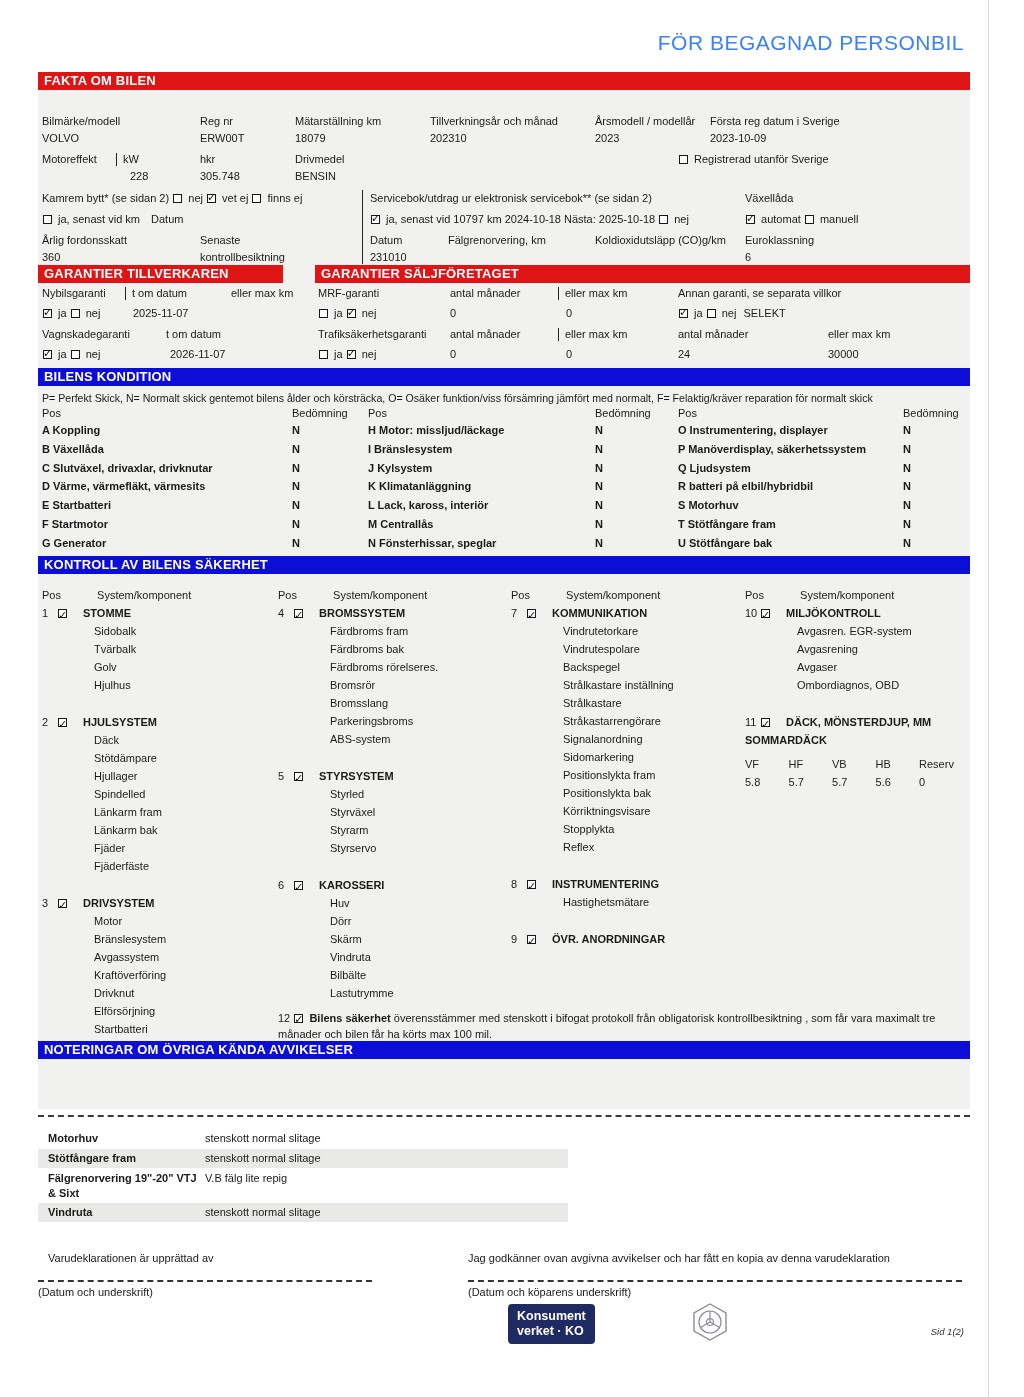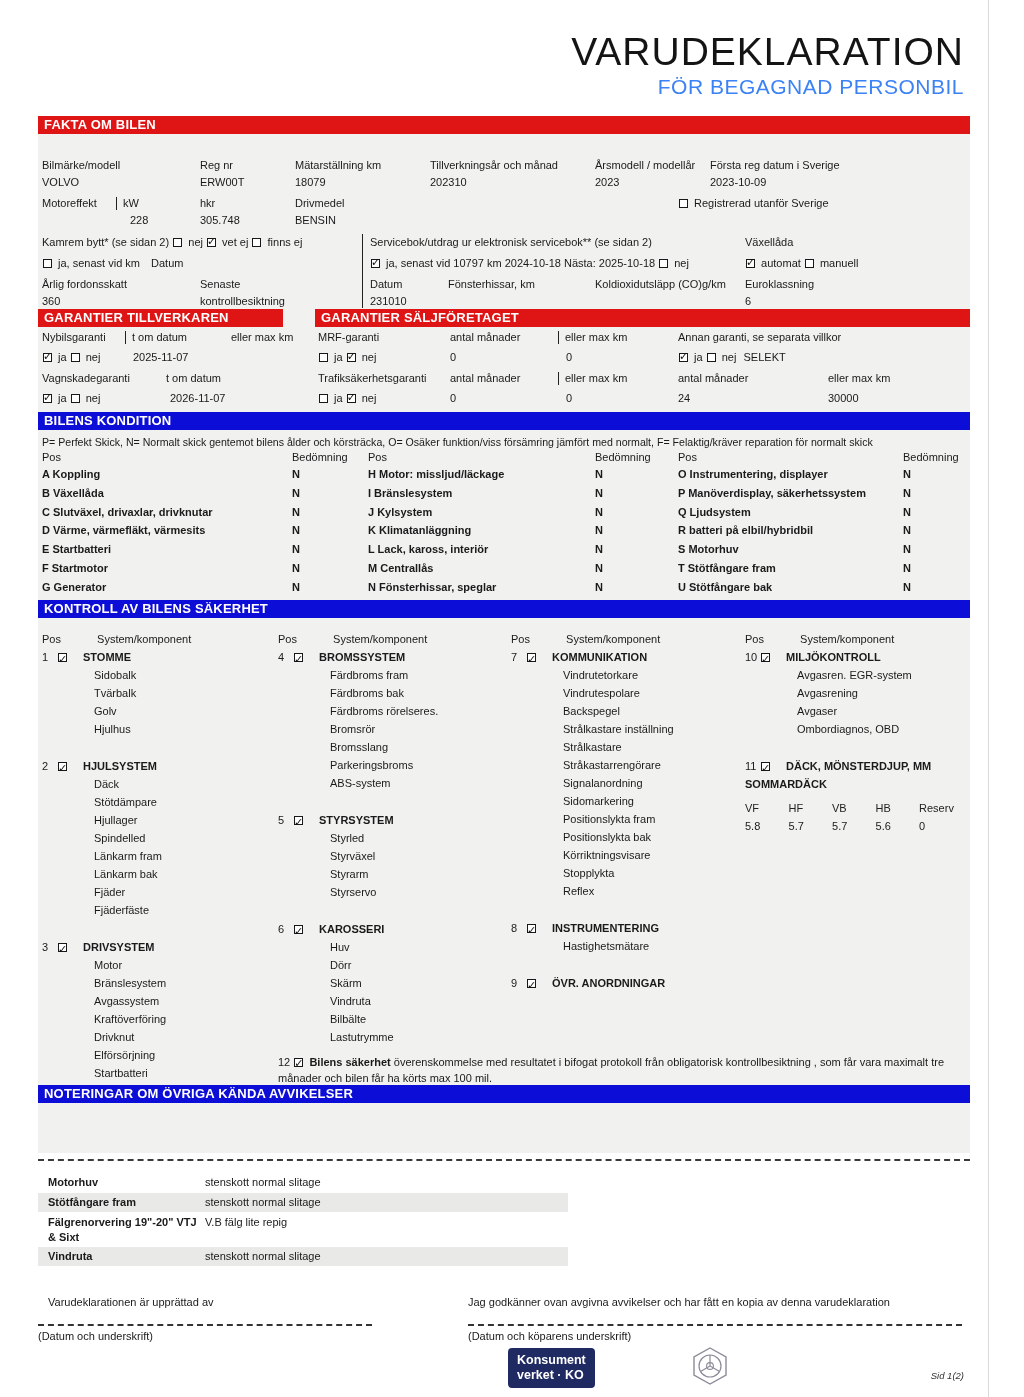--- a/index.html
+++ b/index.html
@@ -78,21 +78,20 @@
   .pageno{position:absolute; right:6px; top:74px; font-style:italic; font-size:9.5px; color:#333;}
 </style>
 </head>
 <body>
 
 <div class="page">
   <div class="right-edge"></div>
   <div class="content">
 
     <div class="doc-header">
-      <div class="doc-title">VARUDEKLARATION</div>
       <div class="doc-subtitle">FÖR BEGAGNAD PERSONBIL</div>
     </div>
 
     <div class="graywrap">
 
       <div class="bar red">FAKTA OM BILEN</div>
       <div class="fakta rel">
         <span class="at" style="left:4px;top:5px">Bilmärke/modell</span>
         <span class="at" style="left:162px;top:5px">Reg nr</span>
         <span class="at" style="left:257px;top:5px">Mätarställning km</span>
@@ -144,21 +143,21 @@
         <span class="at" style="left:707px;top:103px">
           <span class="cb" data-checked="true"></span>
           <span>automat</span>
           <span class="cb" data-checked="false"></span>
           <span>manuell</span>
         </span>
 
         <span class="at" style="left:4px;top:124px">Årlig fordonsskatt</span>
         <span class="at" style="left:162px;top:124px">Senaste</span>
         <span class="at" style="left:332px;top:124px">Datum</span>
-        <span class="at" style="left:410px;top:124px">Fönsterhissar, km</span>
+        <span class="at" style="left:410px;top:124px">Fälgrenorvering, km</span>
         <span class="at" style="left:557px;top:124px">Koldioxidutsläpp (CO)g/km</span>
         <span class="at" style="left:707px;top:124px">Euroklassning</span>
         <span class="at" style="left:4px;top:141px">360</span>
         <span class="at" style="left:162px;top:141px">kontrollbesiktning</span>
         <span class="at" style="left:332px;top:141px">231010</span>
         <span class="at" style="left:707px;top:141px">6</span>
         <span class="at" style="left:324px;top:80px;height:74px;border-left:1px solid #222"></span>
       </div>
 
       <div class="garanti-bars">
@@ -511,21 +510,21 @@
                   <div class="tyre-v">0</div>
                 </div>
               </div>
           </div>
         </div>
 
         <div class="note12">
           <span>12</span>
           <span class="cb" data-checked="true"></span>
           <span class="b">Bilens säkerhet</span>
-          <span>överenskommelse med resultatet i bifogat protokoll från obligatorisk kontrollbesiktning , som får vara maximalt tre månader och bilen får ha körts max 100 mil.</span>
+          <span>överensstämmer med stenskott i bifogat protokoll från obligatorisk kontrollbesiktning , som får vara maximalt tre månader och bilen får ha körts max 100 mil.</span>
         </div>
       </div>
 
       <div class="bar blue">NOTERINGAR OM ÖVRIGA KÄNDA AVVIKELSER</div>
       <div class="noter-space"></div>
     </div>
 
     <div class="dashed-sep"></div>
 
     <div class="notes">

